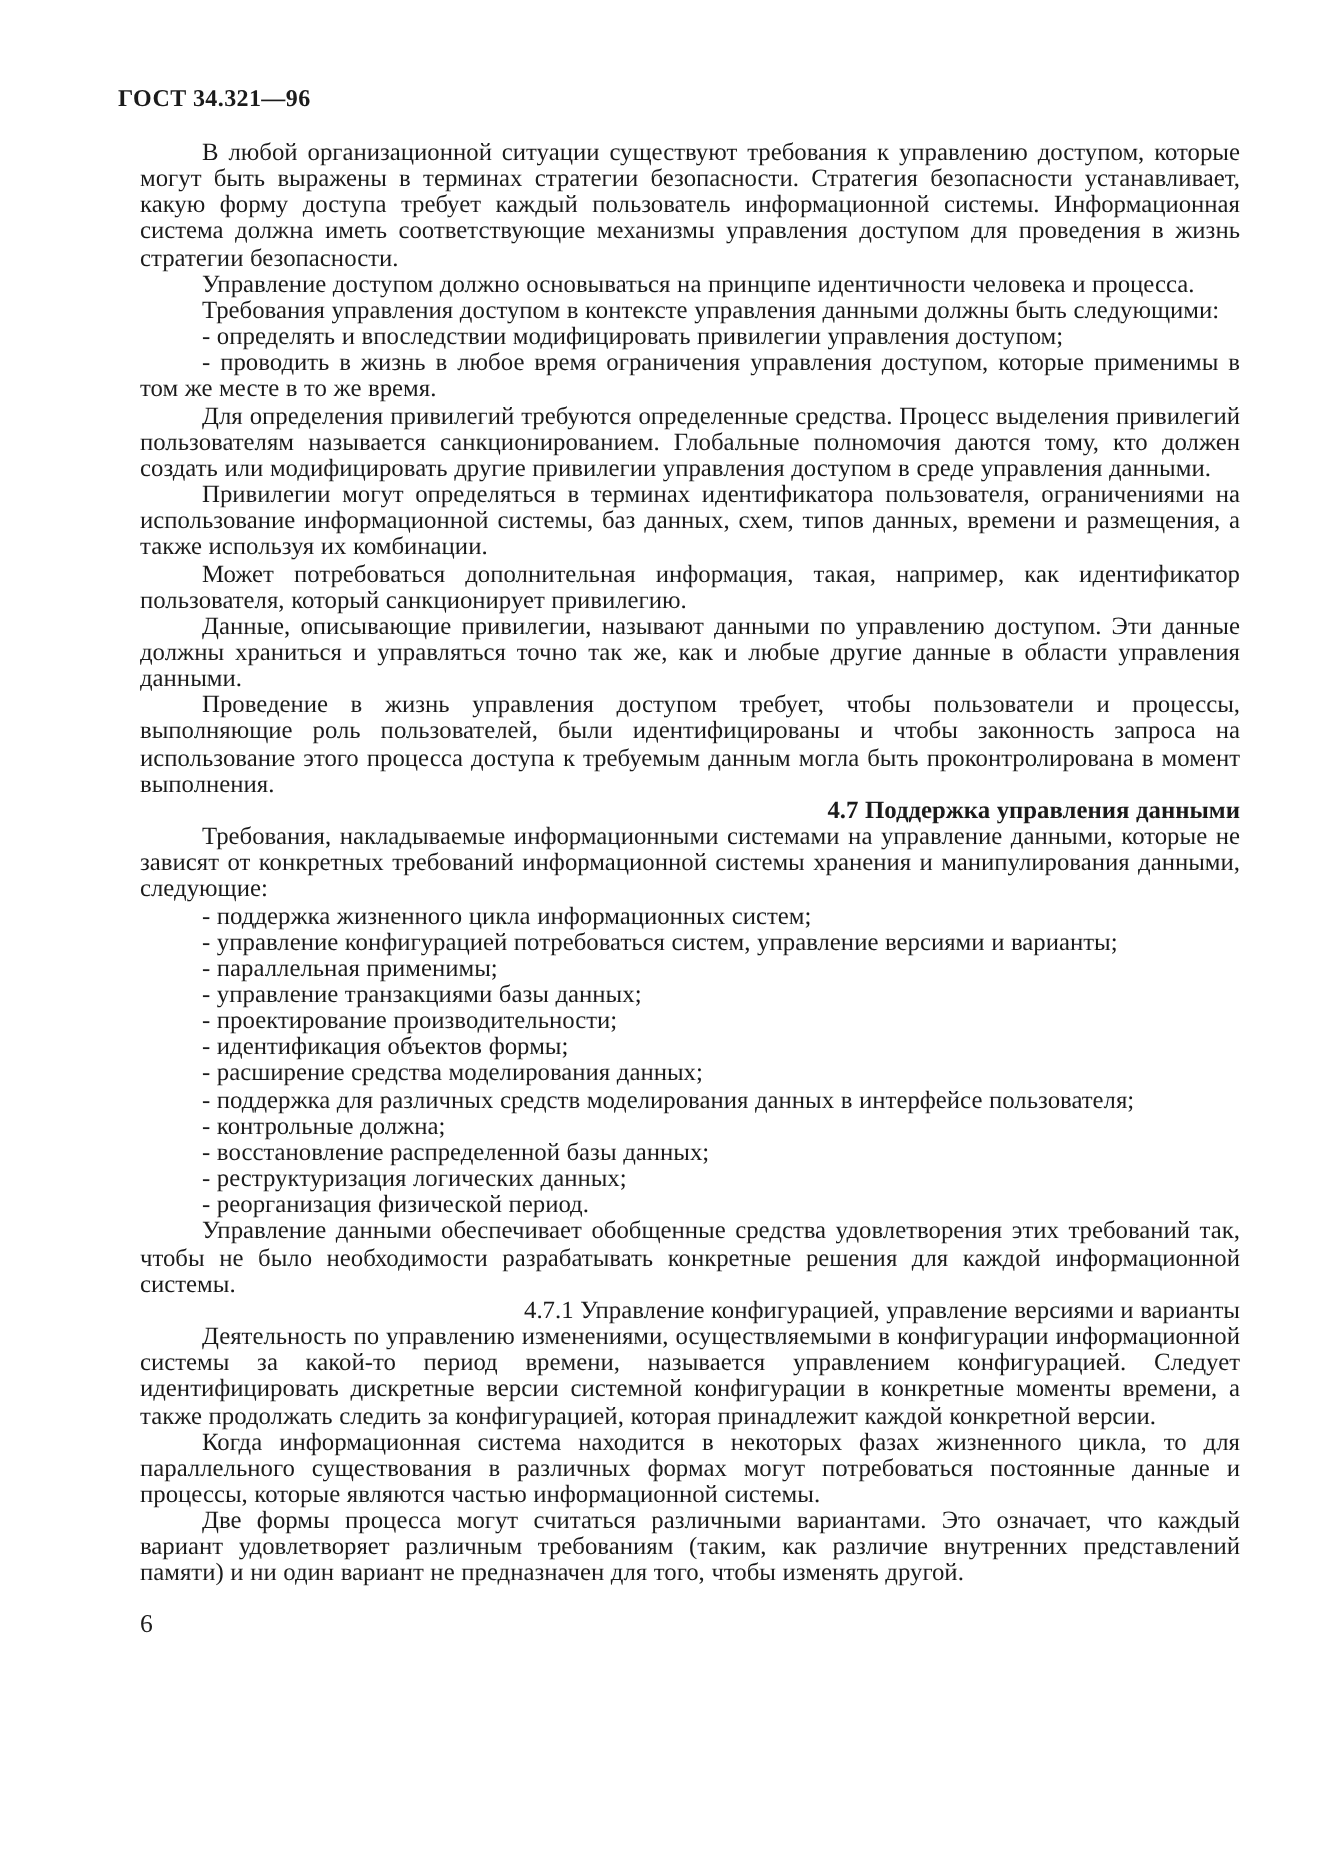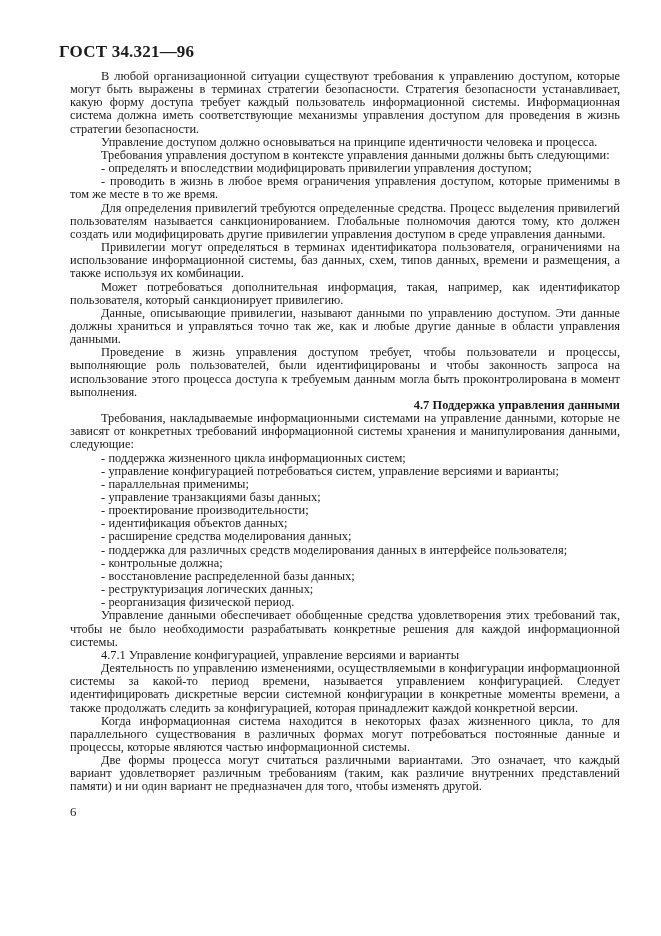--- a/index.html
+++ b/index.html
@@ -12,21 +12,21 @@
     height: 936px;
     position: relative;
     font-family: "Liberation Serif", "DejaVu Serif", serif;
     color: #1b1b1b;
     overflow: hidden;
   }
   .doc-header {
     position: absolute;
     left: 59px;
     top: 42px;
-    font-size: 17px;
+    font-size: 12px;
     font-weight: bold;
     letter-spacing: 0.2px;
   }
   .content {
     position: absolute;
     left: 70px;
     top: 70px;
     width: 550px;
     font-size: 12.4px;
     line-height: 13.15px;
@@ -35,21 +35,21 @@
     text-align: justify;
     text-indent: 31px;
     margin: 0;
     word-spacing: 0.2px;
   }
   .blk.heading-bold {
     font-weight: bold;
     text-align: right;
   }
   .blk.heading-plain {
-    text-align: left;
+    text-align: right;
   }
   .page-number {
     margin-top: 12px;
     text-align: left;
     font-size: 12.8px;
   }
 </style>
 </head>
 <body>
 
@@ -66,21 +66,21 @@
   <div class="blk">Может потребоваться дополнительная информация, такая, например, как идентификатор пользователя, который санкционирует привилегию.</div>
   <div class="blk">Данные, описывающие привилегии, называют данными по управлению доступом. Эти данные должны храниться и управляться точно так же, как и любые другие данные в области управления данными.</div>
   <div class="blk">Проведение в жизнь управления доступом требует, чтобы пользователи и процессы, выполняющие роль пользователей, были идентифицированы и чтобы законность запроса на использование этого процесса доступа к требуемым данным могла быть проконтролирована в момент выполнения.</div>
   <div class="blk heading-bold">4.7 Поддержка управления данными</div>
   <div class="blk">Требования, накладываемые информационными системами на управление данными, которые не зависят от конкретных требований информационной системы хранения и манипулирования данными, следующие:</div>
   <div class="blk">- поддержка жизненного цикла информационных систем;</div>
   <div class="blk">- управление конфигурацией потребоваться систем, управление версиями и варианты;</div>
   <div class="blk">- параллельная применимы;</div>
   <div class="blk">- управление транзакциями базы данных;</div>
   <div class="blk">- проектирование производительности;</div>
-  <div class="blk">- идентификация объектов данных;</div>
+  <div class="blk">- идентификация объектов формы;</div>
   <div class="blk">- расширение средства моделирования данных;</div>
   <div class="blk">- поддержка для различных средств моделирования данных в интерфейсе пользователя;</div>
   <div class="blk">- контрольные должна;</div>
   <div class="blk">- восстановление распределенной базы данных;</div>
   <div class="blk">- реструктуризация логических данных;</div>
   <div class="blk">- реорганизация физической период.</div>
   <div class="blk">Управление данными обеспечивает обобщенные средства удовлетворения этих требований так, чтобы не было необходимости разрабатывать конкретные решения для каждой информационной системы.</div>
   <div class="blk heading-plain">4.7.1 Управление конфигурацией, управление версиями и варианты</div>
   <div class="blk">Деятельность по управлению изменениями, осуществляемыми в конфигурации информационной системы за какой-то период времени, называется управлением конфигурацией. Следует идентифицировать дискретные версии системной конфигурации в конкретные моменты времени, а также продолжать следить за конфигурацией, которая принадлежит каждой конкретной версии.</div>
   <div class="blk">Когда информационная система находится в некоторых фазах жизненного цикла, то для параллельного существования в различных формах могут потребоваться постоянные данные и процессы, которые являются частью информационной системы.</div>

